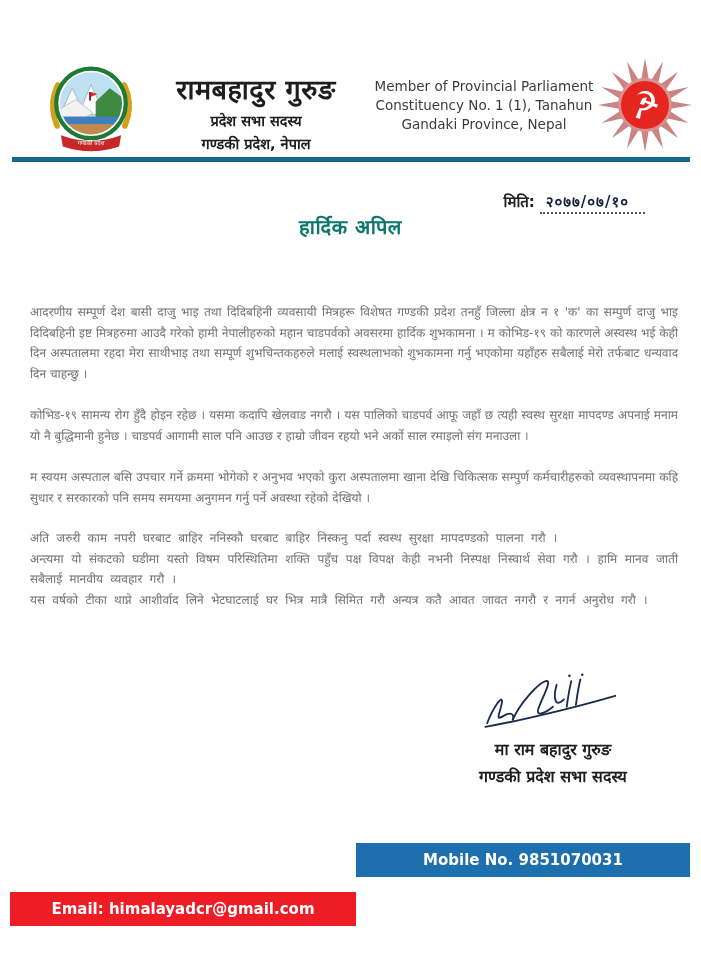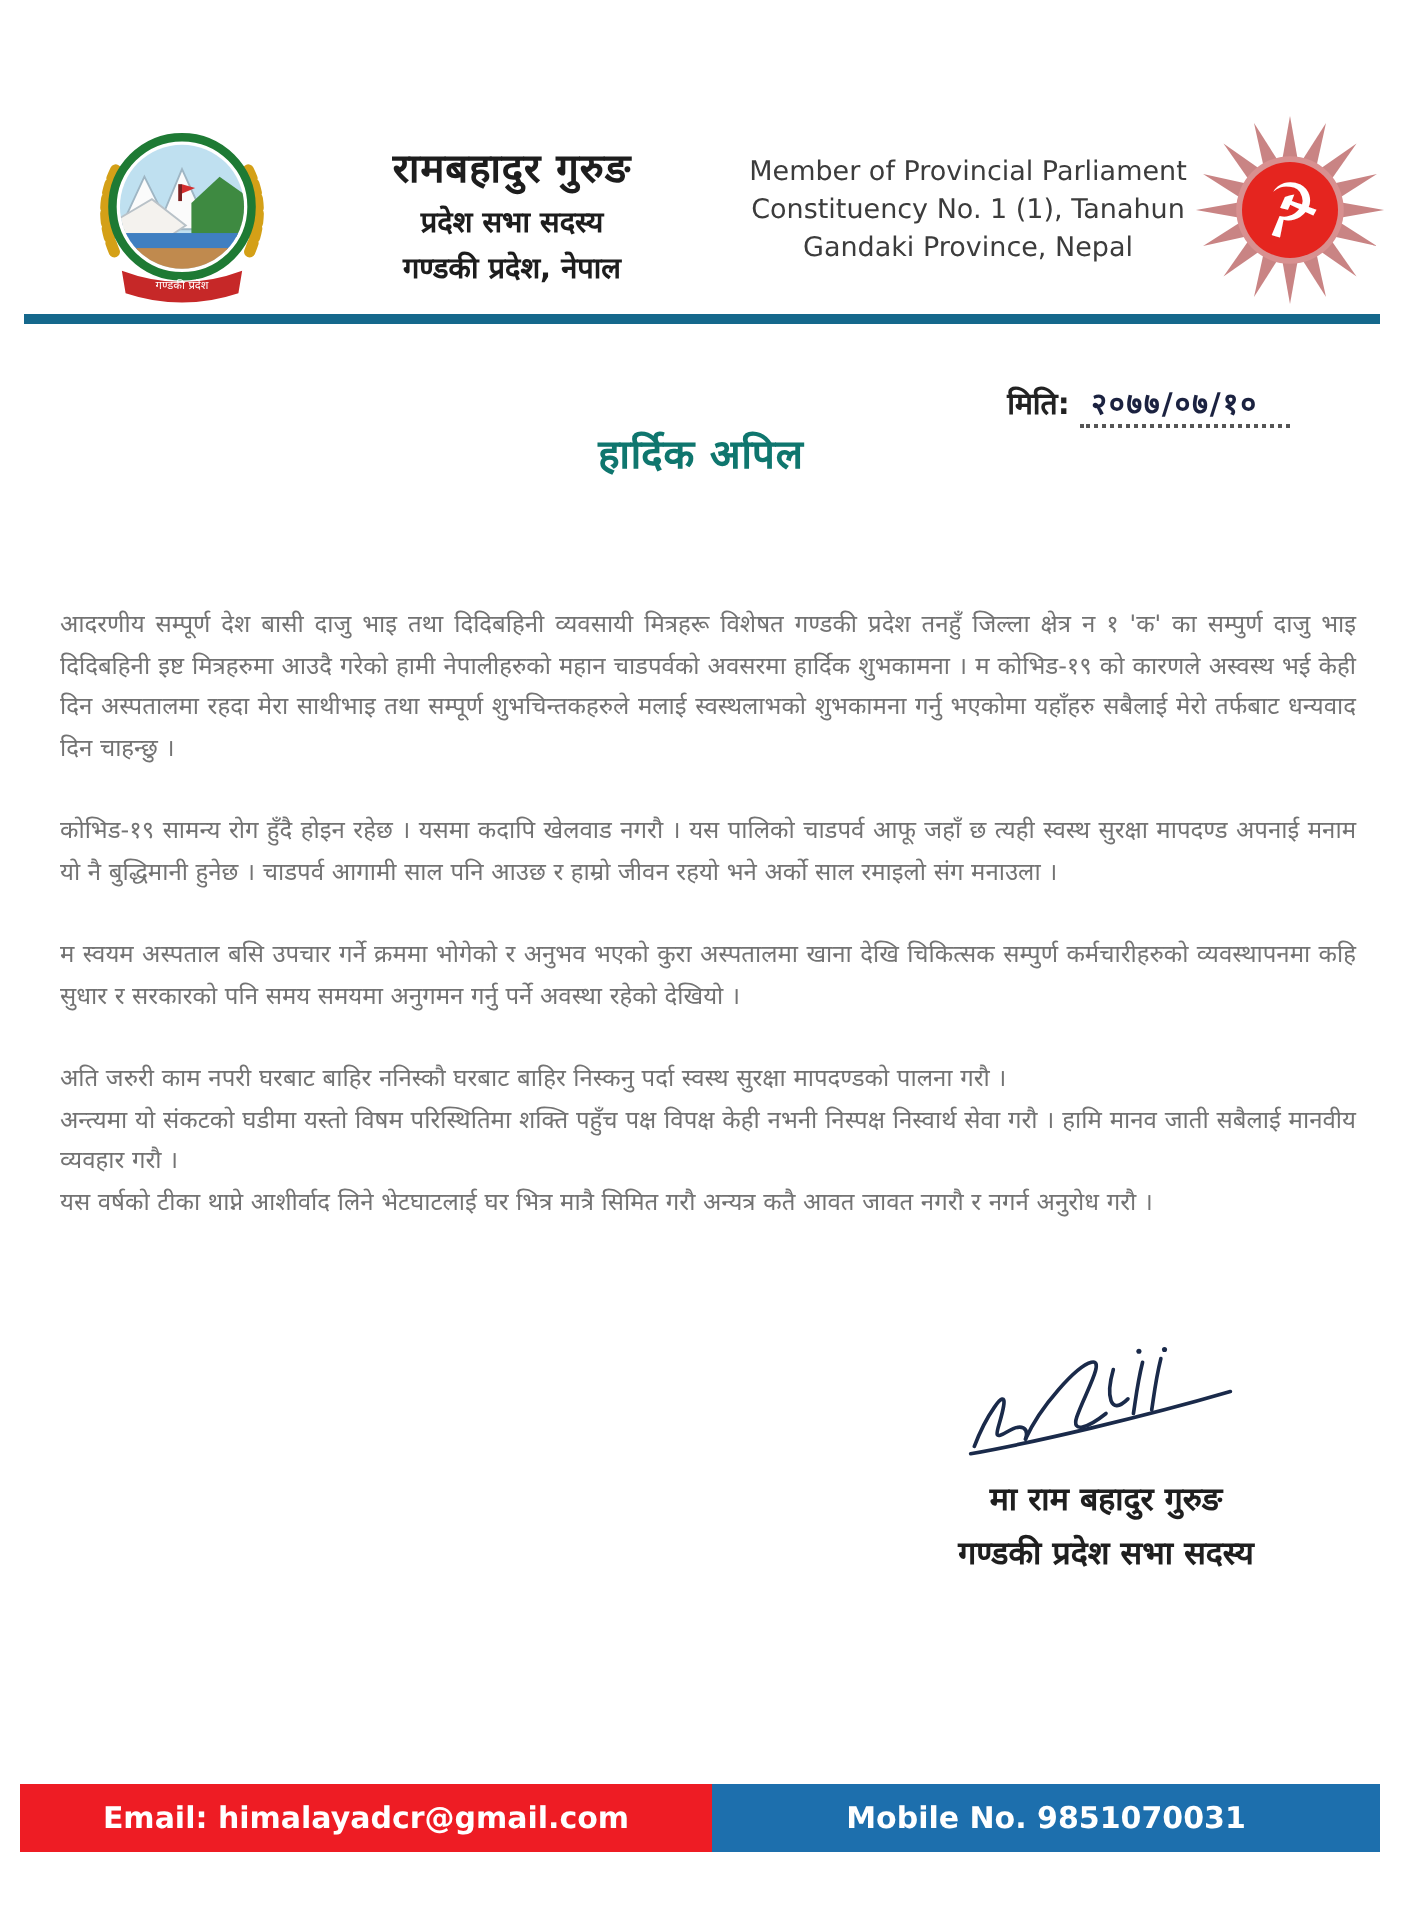--- a/index.html
+++ b/index.html
@@ -3,48 +3,48 @@
 <meta charset="utf-8">
 <style>
   html,body{margin:0;padding:0;background:#ffffff;}
   .page{
     position:relative;width:701px;height:960px;background:#ffffff;
     font-family:"DejaVu Sans",sans-serif;color:#161616;overflow:hidden;
   }
   
   .seal{position:absolute;left:44px;top:60px;width:94px;height:98px;}
   .np-block{position:absolute;left:138px;top:70px;width:236px;text-align:center;color:#1d1d1d;}
-  .np-name{font-size:20px;font-weight:bold;letter-spacing:.5px;}
+  .np-name{font-size:27px;font-weight:bold;letter-spacing:.5px;}
   .np-line{font-size:14.5px;font-weight:600;margin-top:3px;}
   .en-block{position:absolute;left:366px;top:76px;width:236px;text-align:center;color:#3c3c3c;}
   .en-name{font-size:16.5px;font-weight:bold;color:#474747;letter-spacing:.6px;white-space:nowrap;}
   .en-line{font-size:13.5px;margin-top:2px;line-height:17px;color:#3c3c3c;}
   .emblem{position:absolute;left:597px;top:54px;width:96px;height:102px;}
   .rule{position:absolute;left:12px;right:11px;top:157px;height:5px;background:#15688c;}
   
   .date-line{position:absolute;top:191px;right:56px;font-size:15px;color:#222;}
   .date-label{font-weight:600;}
   .date-value{display:inline-block;font-weight:bold;color:#1b2240;
     border-bottom:2px dotted #555;padding:0 16px 1px 6px;letter-spacing:1px;}
   .title{position:absolute;top:213px;left:0;width:100%;text-align:center;
     font-size:20px;font-weight:bold;color:#0f766e;letter-spacing:.5px;}
   
   .body{position:absolute;left:30px;top:302px;width:648px;font-size:12px;
     line-height:20.5px;text-align:justify;color:#737373;}
   .body p{margin:0 0 21px 0;}
-  .body .line{margin:0;}
+  .body .line{margin:0;font-family:Liberation Mono, monospace;}
   
   .sig-block{position:absolute;left:428px;top:672px;width:250px;text-align:center;}
   .sig-img{width:160px;height:64px;display:block;margin:0 auto;}
   .sig-name{font-size:16px;font-weight:600;color:#1f1f1f;margin-top:2px;}
   .sig-title{font-size:16px;font-weight:600;color:#1f1f1f;margin-top:5px;}
   
   .footer-red{position:absolute;left:10px;top:892px;width:346px;height:34px;background:#ee1c24;
     display:flex;align-items:center;justify-content:center;color:#fff;font-size:15px;font-weight:bold;}
-  .footer-blue{position:absolute;left:356px;top:892px;width:334px;height:34px;background:#1d6fad;
+  .footer-blue{position:absolute;left:356px;top:843px;width:334px;height:34px;background:#1d6fad;
     display:flex;align-items:center;justify-content:center;color:#fff;font-size:15px;font-weight:bold;}
 </style>
 </head>
 <body>
 
 <div class="page">
 
   <svg class="seal" viewBox="0 0 100 104">
     <defs>
       <clipPath id="sealClip">

